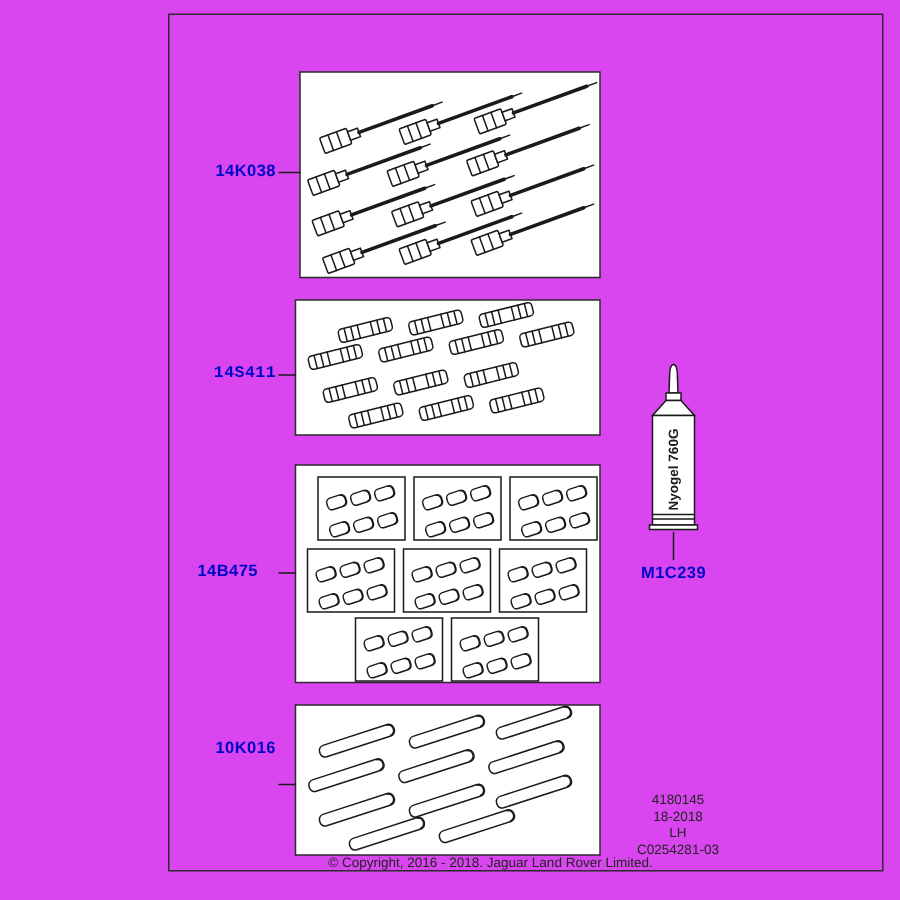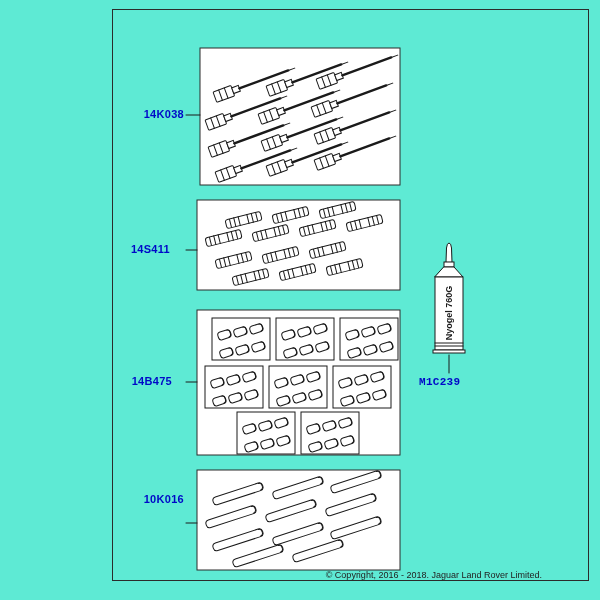--- a/index.html
+++ b/index.html
@@ -1,51 +1,51 @@
 <!DOCTYPE html>
 <html><head>
 <meta charset="utf-8">
 <style>
   html,body{margin:0;padding:0;background:#ffffff;}
   .canvas{
     position:relative;
     width:600px;height:600px;
-    background:#5eead4;
+    background:#d946ef;
     font-family:"Liberation Sans", sans-serif;
     overflow:hidden;
   }
   .frame{
     position:absolute;
     left:112px;top:9px;width:477px;height:572px;
     border:1px solid #2b2b2b;
     box-sizing:border-box;
   }
   .drawing{position:absolute;left:0;top:0;}
   .part-label{
     position:absolute;
     color:#0008c8;
     font-size:11px;
     font-weight:bold;
     letter-spacing:0.3px;
     cursor:pointer;
   }
   .label-right{width:64px;text-align:right;}
-  .label-center{width:60px;font-family:Liberation Mono, monospace;}
+  .label-center{width:60px;text-align:center;}
   .ref-block{
     position:absolute;
     left:408px;top:528px;width:88px;
     text-align:center;
     font-size:9px;
     line-height:11px;
     color:#222222;
   }
   .copyright{
     position:absolute;
     left:112px;top:570px;width:430px;
-    text-align:right;
+    text-align:center;
     font-size:9px;
     color:#222222;
   }
 </style>
 </head>
 <body>
 
 <div class="canvas">
 
   <div class="frame"></div>
@@ -167,21 +167,27 @@
     <g stroke="#1a1a1a" stroke-width="1">
       <line x1="186" y1="115" x2="200" y2="115"></line>
       <line x1="186" y1="250" x2="197" y2="250"></line>
       <line x1="186" y1="382" x2="197" y2="382"></line>
       <line x1="186" y1="523" x2="197" y2="523"></line>
       <line x1="449" y1="355" x2="449" y2="373"></line>
     </g>
   </svg>
 
   <div class="part-label label-right" style="left:120px;top:108px;">14K038</div>
-  <div class="part-label label-right" style="left:106px;top:243px;">14S411</div>
+  <div class="part-label label-right" style="left:120px;top:243px;font-family:Liberation Mono, monospace;">14S411</div>
   <div class="part-label label-right" style="left:108px;top:375px;">14B475</div>
   <div class="part-label label-right" style="left:120px;top:493px;">10K016</div>
   <div class="part-label label-center" style="left:419px;top:376px;">M1C239</div>
 
+  <div class="ref-block">
+    <div>4180145</div>
+    <div>18-2018</div>
+    <div>LH</div>
+    <div>C0254281-03</div>
+  </div>
 
   <div class="copyright">© Copyright, 2016 - 2018. Jaguar Land Rover Limited.</div>
 
 </div>
 
 </body></html>

